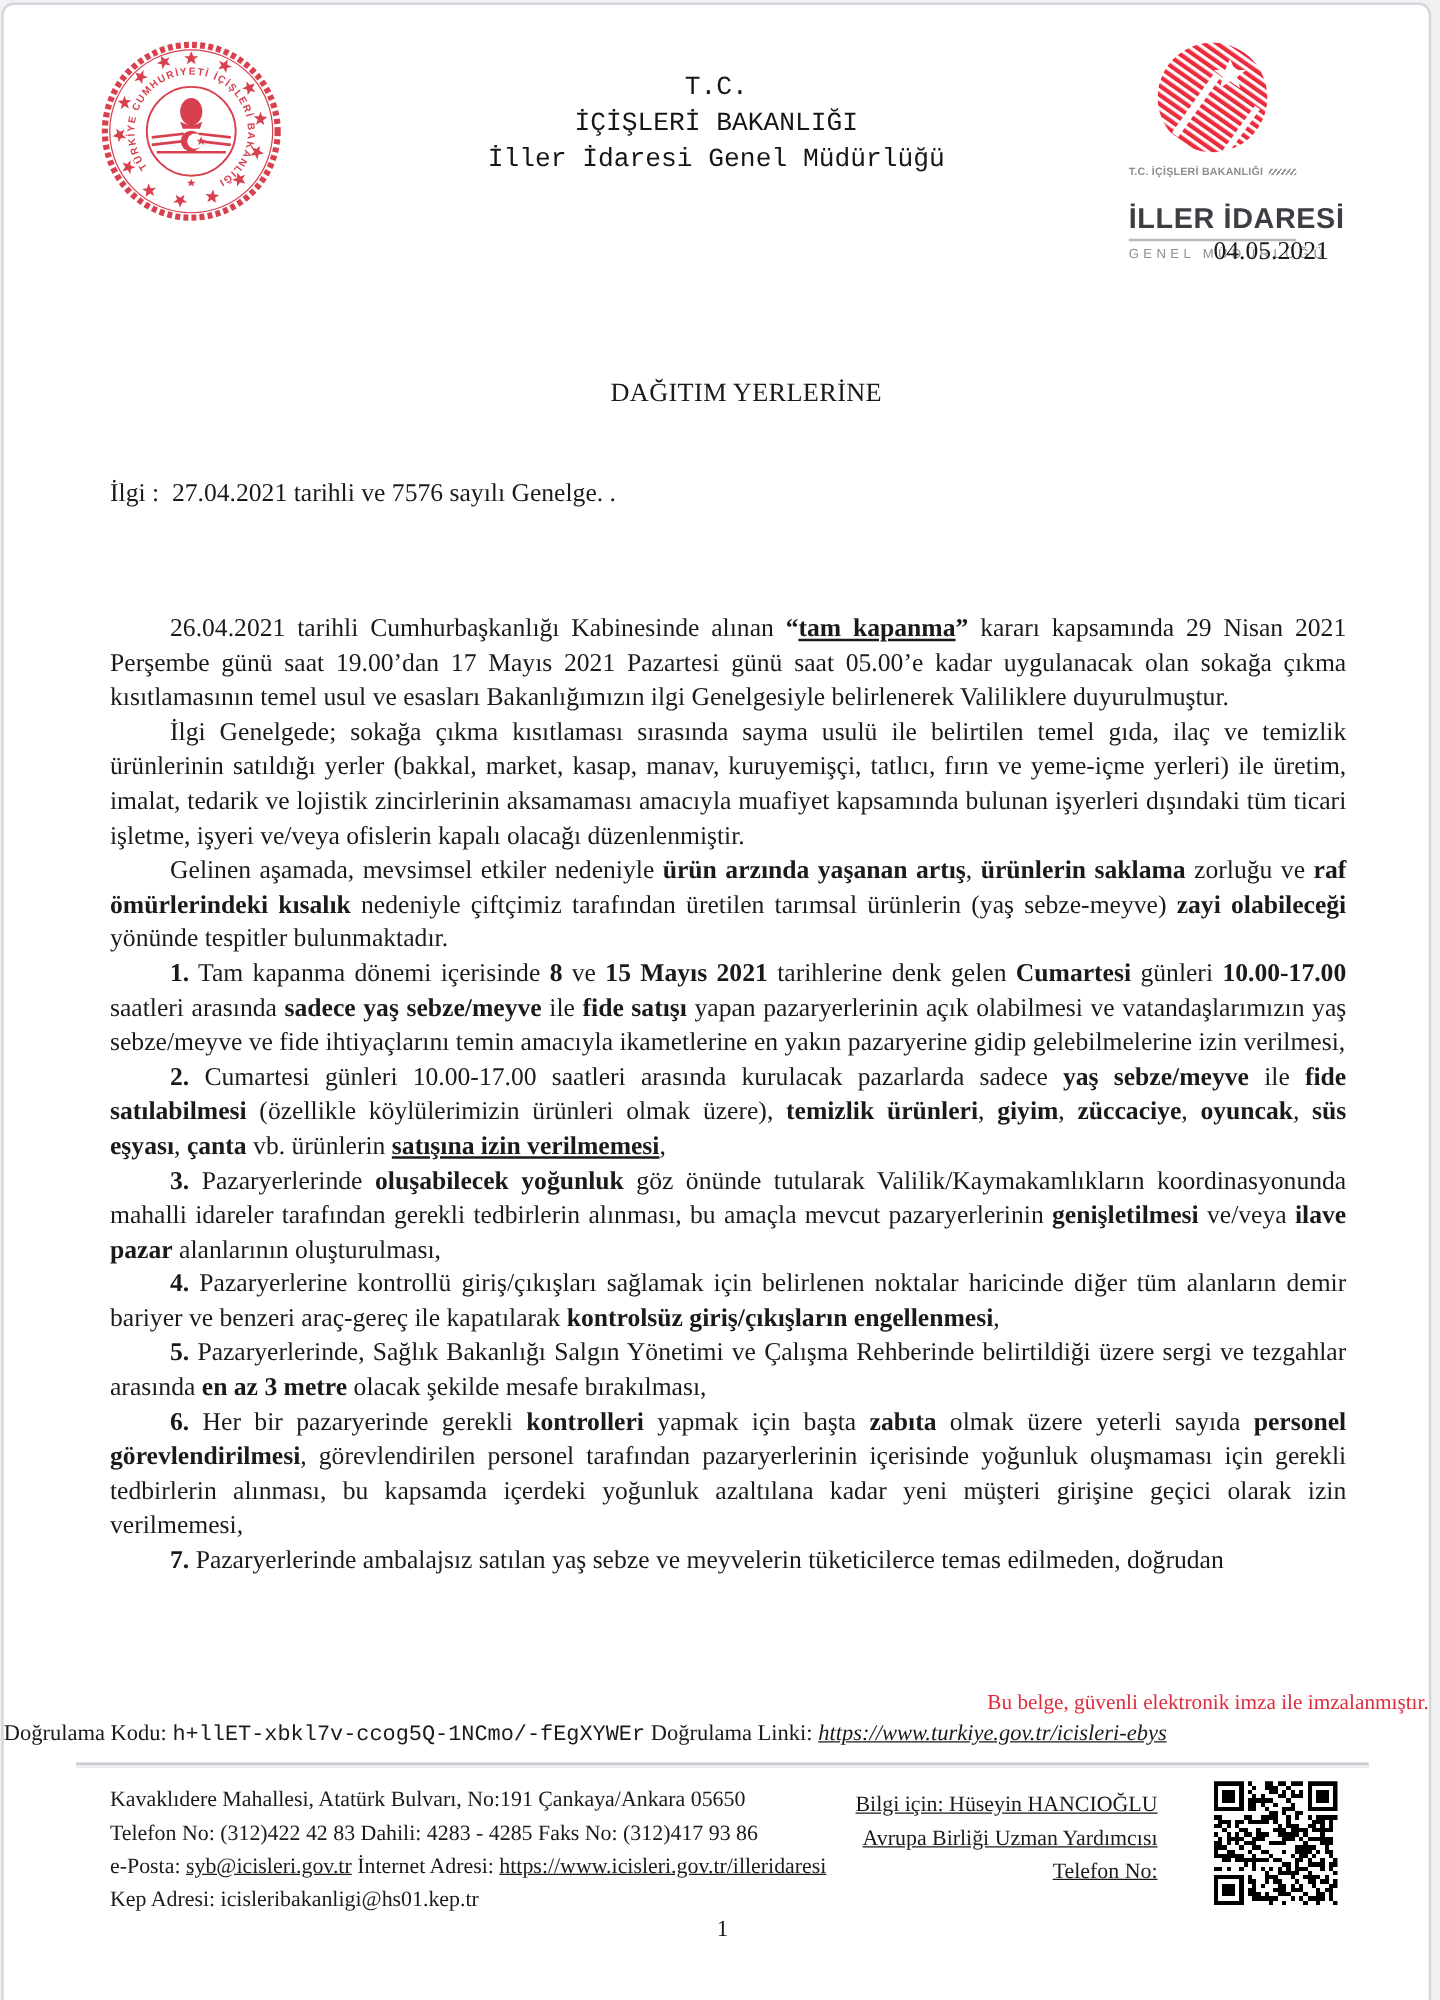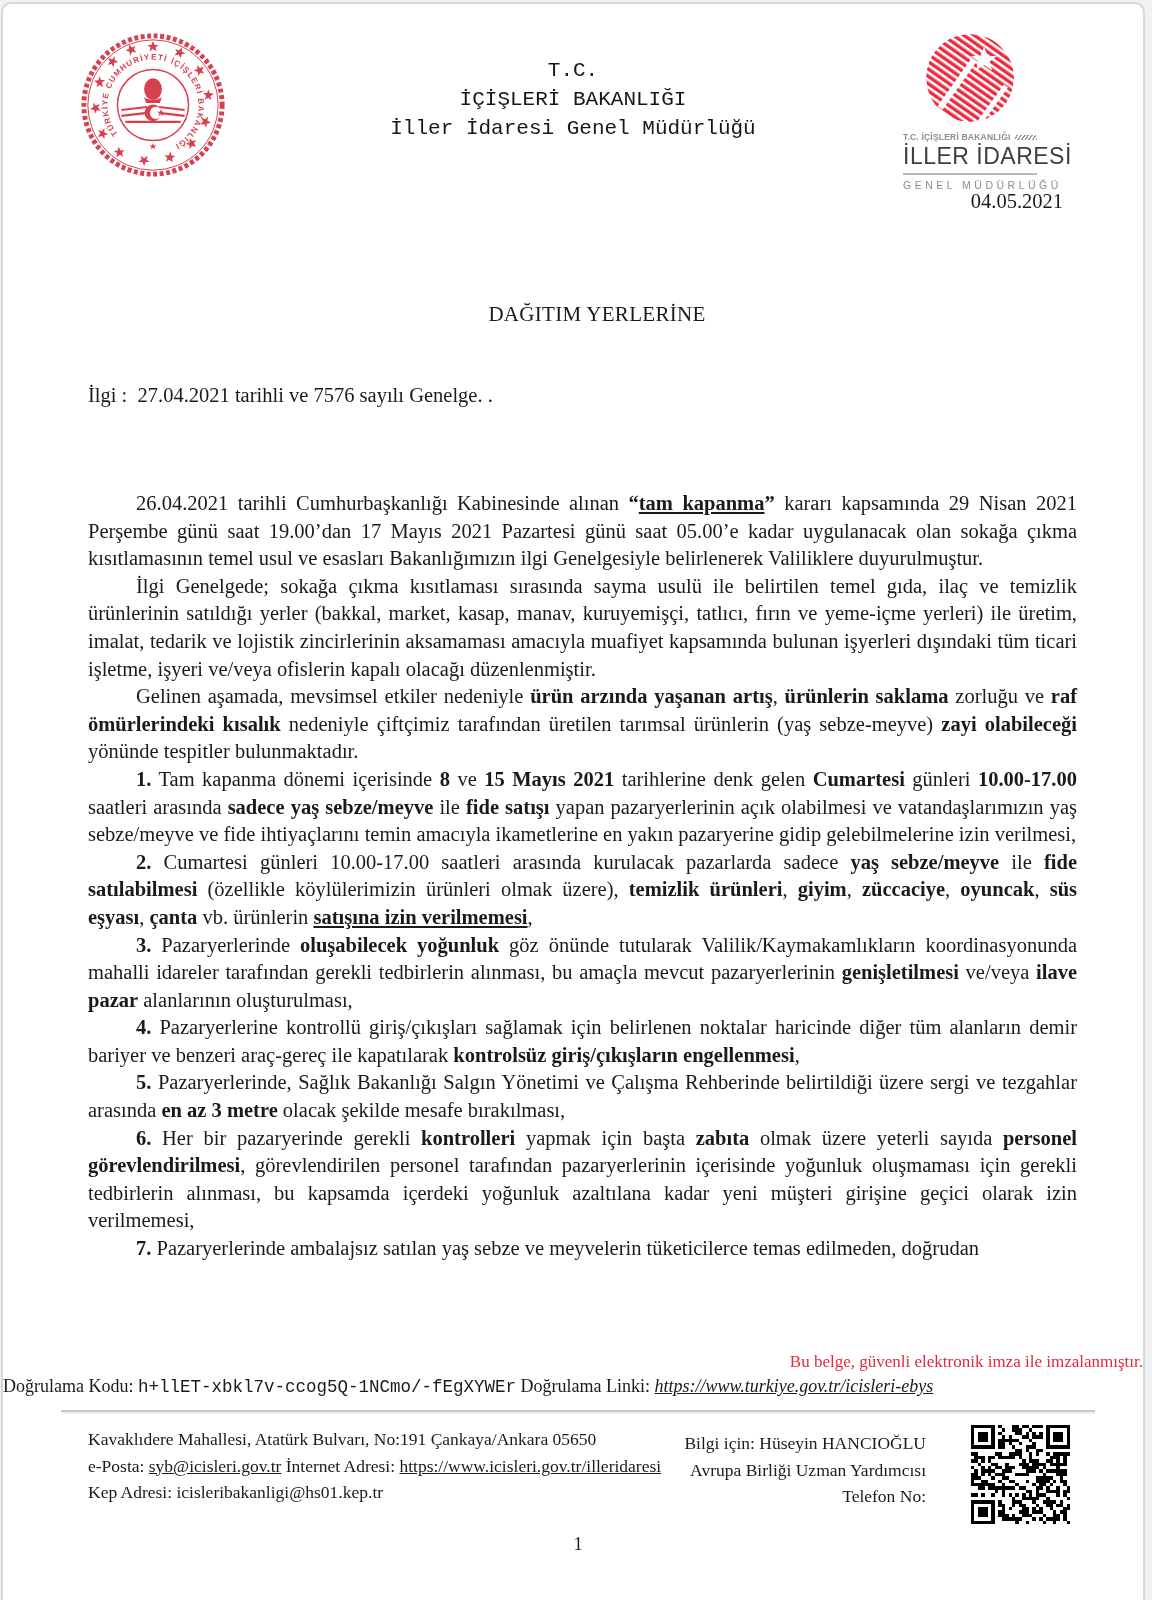--- a/index.html
+++ b/index.html
@@ -12,21 +12,21 @@
   
   .seal{position:absolute;left:70px;top:24px;width:160px;height:158px;}
   .head-center{position:absolute;left:0;top:52px;width:100%;text-align:center;
                font-size:21px;line-height:29px;color:#161616;font-family:Liberation Mono, monospace;}
   .logo{position:absolute;left:900px;top:26px;width:134px;text-align:center;
         font-family:"Liberation Sans","DejaVu Sans",sans-serif;}
   .logo svg{display:block;margin:0 auto;}
   .logo-row1{display:flex;align-items:center;gap:4px;margin-top:6px;}
   .logo-row1 .t{font-size:8.5px;color:#8d8d93;font-weight:bold;letter-spacing:.2px;white-space:nowrap;}
   .logo-row1 .bar{flex:1;height:5px;background:repeating-linear-gradient(-55deg,#9a9aa0 0 1.5px,#fff 1.5px 3px);}
-  .logo-main{font-size:23px;font-weight:normal;color:#3d3d44;letter-spacing:.5px;margin-top:1px;white-space:nowrap;}
+  .logo-main{font-size:23px;font-weight:bold;color:#3d3d44;letter-spacing:.5px;margin-top:19px;white-space:nowrap;}
   .logo-rule{height:1.5px;background:#b9b9bf;margin-top:3px;}
   .logo-sub{font-size:10.5px;color:#8d8d93;letter-spacing:3.5px;margin-top:4px;white-space:nowrap;}
 
   
   .meta{position:absolute;left:85px;top:186px;font-size:20.5px;line-height:27.5px;}
   .meta .row{display:flex;}
   .meta .lab{width:52px;}
   .date{position:absolute;right:80px;top:186px;font-size:20.5px;}
 
   
@@ -42,21 +42,21 @@
 
   
   .esign-note{position:absolute;left:0;top:1348px;width:100%;text-align:right;
               color:#e02b3c;font-size:17px;}
   .verify{position:absolute;left:0;top:1372px;width:100%;text-align:left;font-size:18px;}
   .divider{position:absolute;left:58px;top:1406px;width:1034px;height:2px;
            background:#c9c9cf;border-bottom:2px solid #efeff2;}
 
   
   .foot-left{position:absolute;left:85px;top:1422px;font-size:17.5px;line-height:26.5px;}
-  .foot-right{position:absolute;right:217px;top:1426px;text-align:right;font-size:17.5px;line-height:26.5px;}
+  .foot-right{position:absolute;right:217px;top:1426px;text-align:right;font-size:17.5px;line-height:26.5px;text-decoration:underline;}
   .qr{position:absolute;left:968px;top:1421px;width:99px;height:99px;}
   .pageno{position:absolute;left:0;top:1530px;width:1150px;text-align:center;font-size:18.5px;}
 </style>
 </head>
 <body>
 
 <div class="card">
 <div class="page">
 
   <svg class="seal" viewBox="0 0 160 160">
@@ -156,20 +156,21 @@
         <p class="para"><span class="b">7.</span><span> Pazaryerlerinde ambalajsız satılan yaş sebze ve meyvelerin tüketicilerce temas edilmeden, doğrudan</span></p>
       </div>
 
   <div class="esign-note">Bu belge, güvenli elektronik imza ile imzalanmıştır.</div>
   <div class="verify"><span>Doğrulama Kodu: </span><span class="mono">h+llET-xbkl7v-ccog5Q-1NCmo/-fEgXYWEr</span><span> Doğrulama Linki: </span><span class="u i">https://www.turkiye.gov.tr/icisleri-ebys</span></div>
 
   <div class="divider"></div>
 
   <div class="foot-left">
         <div class=""><span>Kavaklıdere Mahallesi, Atatürk Bulvarı, No:191 Çankaya/Ankara 05650</span></div>
+        <div class=""><span>Telefon No: (312)422 42 83 Dahili: 4283 - 4285 Faks No: (312)417 93 86</span></div>
         <div class=""><span>e-Posta: </span><span class="u">syb@icisleri.gov.tr</span><span> İnternet Adresi: </span><span class="u">https://www.icisleri.gov.tr/illeridaresi</span></div>
         <div class=""><span>Kep Adresi: icisleribakanligi@hs01.kep.tr</span></div>
       </div>
   <div class="foot-right">
         <div>Bilgi için: Hüseyin HANCIOĞLU</div>
         <div>Avrupa Birliği Uzman Yardımcısı</div>
         <div>Telefon No:</div>
       </div>
   <svg id="qr" class="qr" viewBox="0 0 29 29" shape-rendering="crispEdges">
         <g fill="#000">

